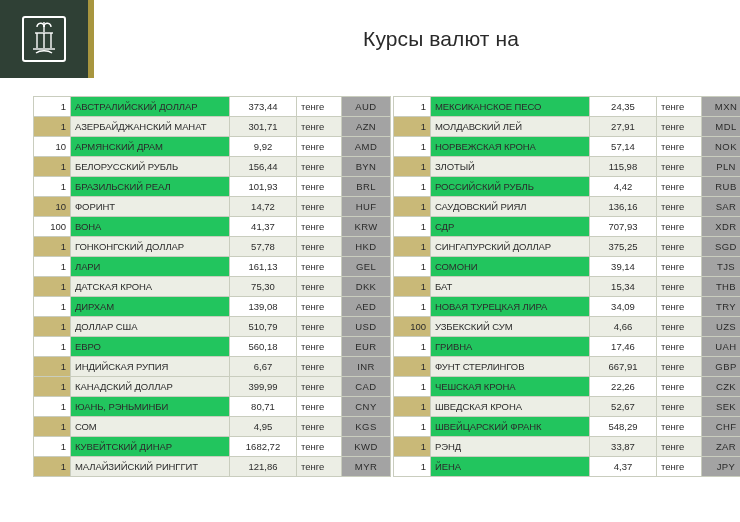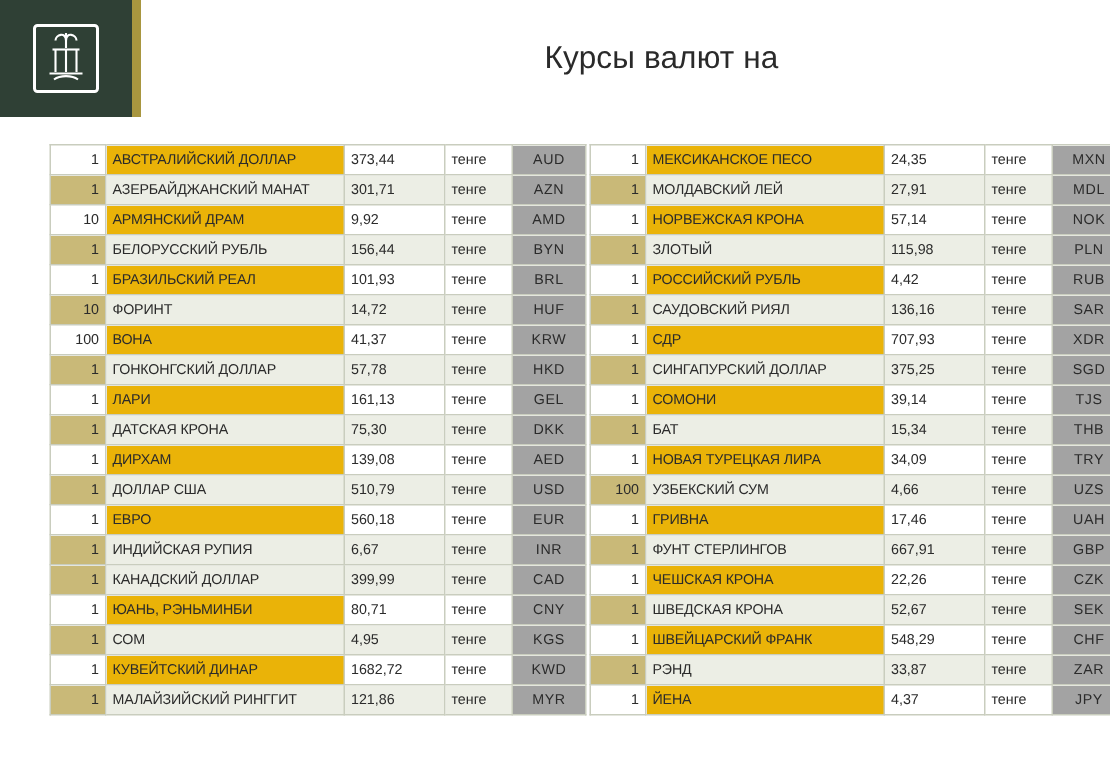--- a/index.html
+++ b/index.html
@@ -105,27 +105,27 @@
     background: #ffffff;
     font-size: 9px;
     padding-right: 3px;
   }
   td.c-qty.gold {
     background: #c9b978;
   }
   td.c-name {
     width: 150px;
     text-align: left;
-    background: #eab308;
+    background: #22c55e;
     font-size: 9px;
     letter-spacing: -0.1px;
   }
   td.c-val {
     width: 58px;
-    text-align: left;
+    text-align: center;
     background: #ffffff;
     font-size: 9px;
     padding-right: 4px;
   }
   td.c-unit {
     width: 36px;
     text-align: left;
     background: #ffffff;
     font-size: 8px;
     color: #3a3a3a;

